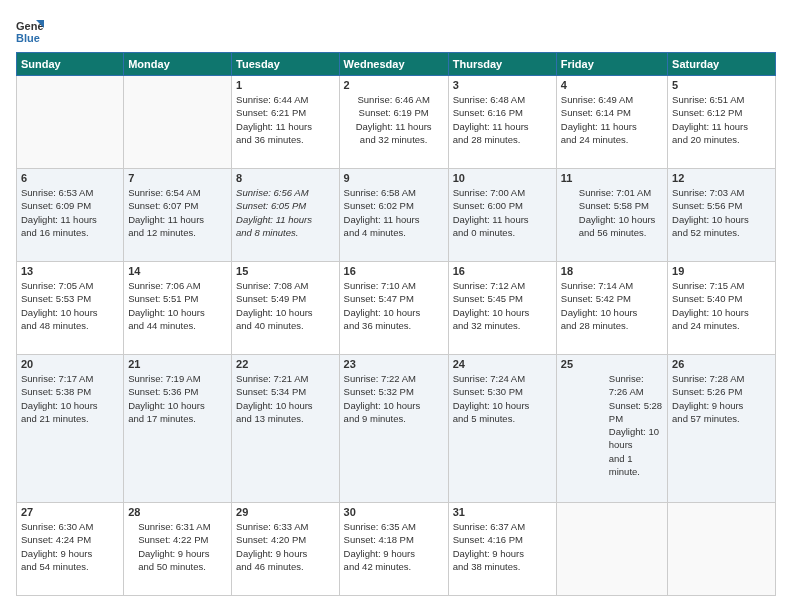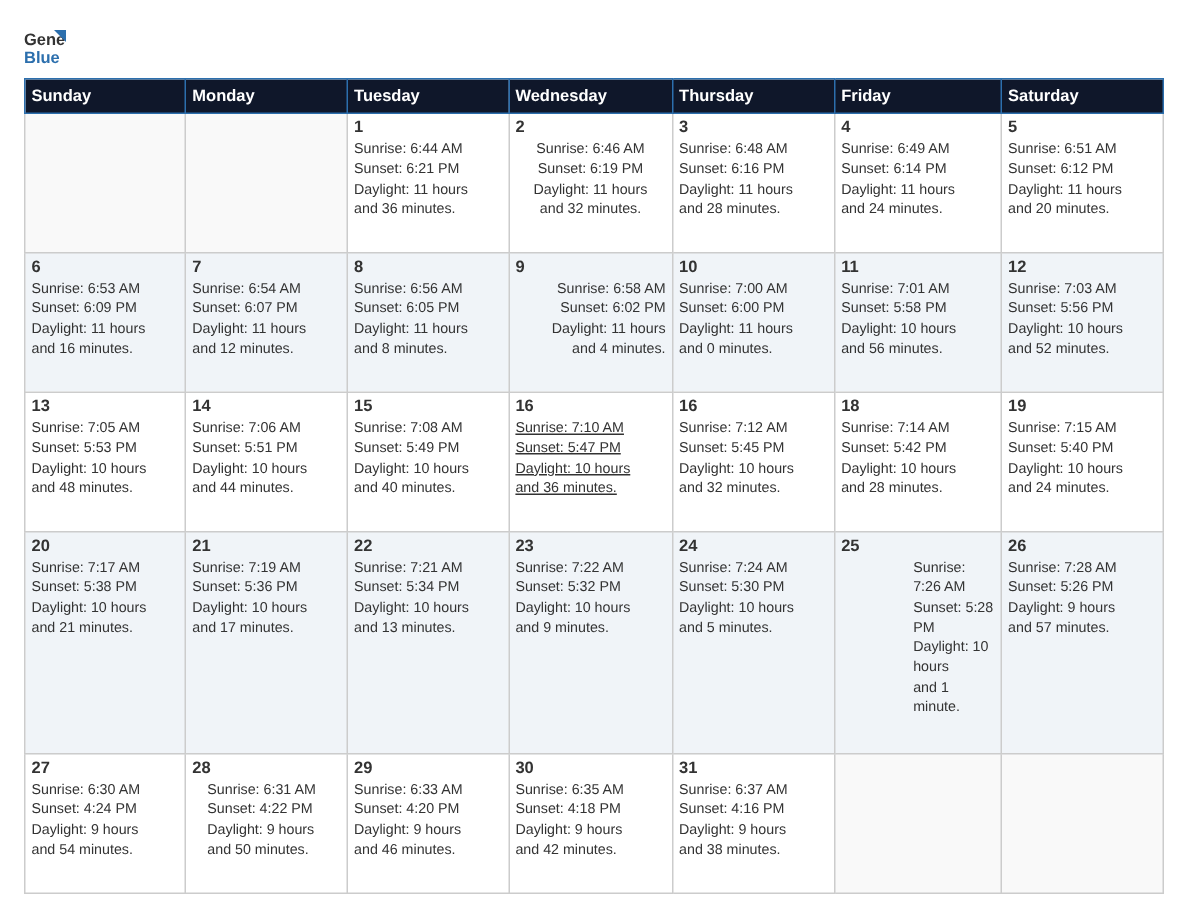--- a/index.html
+++ b/index.html
@@ -51,21 +51,21 @@
       font-size: 14px;
       color: #555;
     }
     .calendar {
       flex: 1;
       border-collapse: collapse;
       width: 100%;
       font-size: 10px;
     }
     .calendar th {
-      background: #0f172a;
+      background: #0f766e;
       color: #fff;
       padding: 5px 4px;
       text-align: left;
       font-size: 11px;
       font-weight: bold;
       border: 1px solid #2c6fad;
     }
     .calendar td {
       border: 1px solid #ccc;
       vertical-align: top;
@@ -180,42 +180,42 @@
           </td>
           <td>
             <span class="day-num">7</span>
             <div class="day-info" style="white-space: pre-line;">Sunrise: 6:54 AM
 Sunset: 6:07 PM
 Daylight: 11 hours
 and 12 minutes.</div>
           </td>
           <td>
             <span class="day-num">8</span>
-            <div class="day-info" style="white-space: pre-line;">Sunrise: 6:56 AM
+            <div class="day-info" style="white-space: pre-line; font-style: italic;">Sunrise: 6:56 AM
 Sunset: 6:05 PM
 Daylight: 11 hours
 and 8 minutes.</div>
           </td>
           <td>
             <span class="day-num">9</span>
-            <div class="day-info" style="white-space: pre-line; text-align: right;">Sunrise: 6:58 AM
+            <div class="day-info" style="white-space: pre-line;">Sunrise: 6:58 AM
 Sunset: 6:02 PM
 Daylight: 11 hours
 and 4 minutes.</div>
           </td>
           <td>
             <span class="day-num">10</span>
             <div class="day-info" style="white-space: pre-line;">Sunrise: 7:00 AM
 Sunset: 6:00 PM
 Daylight: 11 hours
 and 0 minutes.</div>
           </td>
           <td>
             <span class="day-num">11</span>
-            <div class="day-info" style="white-space: pre-line;">Sunrise: 7:01 AM
+            <div class="day-info" style="white-space: pre-line; margin-left: 18px;">Sunrise: 7:01 AM
 Sunset: 5:58 PM
 Daylight: 10 hours
 and 56 minutes.</div>
           </td>
           <td>
             <span class="day-num">12</span>
             <div class="day-info" style="white-space: pre-line;">Sunrise: 7:03 AM
 Sunset: 5:56 PM
 Daylight: 10 hours
 and 52 minutes.</div>
@@ -238,21 +238,21 @@
           </td>
           <td>
             <span class="day-num">15</span>
             <div class="day-info" style="white-space: pre-line;">Sunrise: 7:08 AM
 Sunset: 5:49 PM
 Daylight: 10 hours
 and 40 minutes.</div>
           </td>
           <td>
             <span class="day-num">16</span>
-            <div class="day-info" style="white-space: pre-line; text-decoration: underline;">Sunrise: 7:10 AM
+            <div class="day-info" style="white-space: pre-line;">Sunrise: 7:10 AM
 Sunset: 5:47 PM
 Daylight: 10 hours
 and 36 minutes.</div>
           </td>
           <td>
             <span class="day-num">16</span>
             <div class="day-info" style="white-space: pre-line;">Sunrise: 7:12 AM
 Sunset: 5:45 PM
 Daylight: 10 hours
 and 32 minutes.</div>

